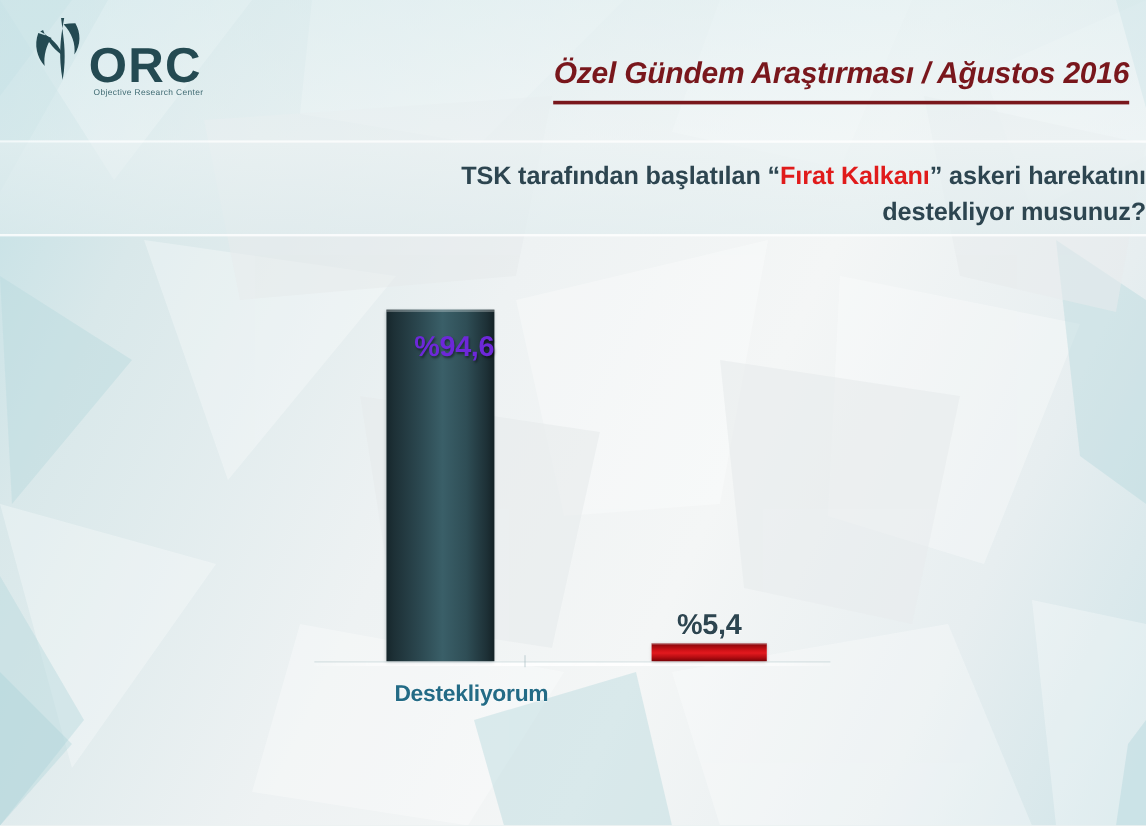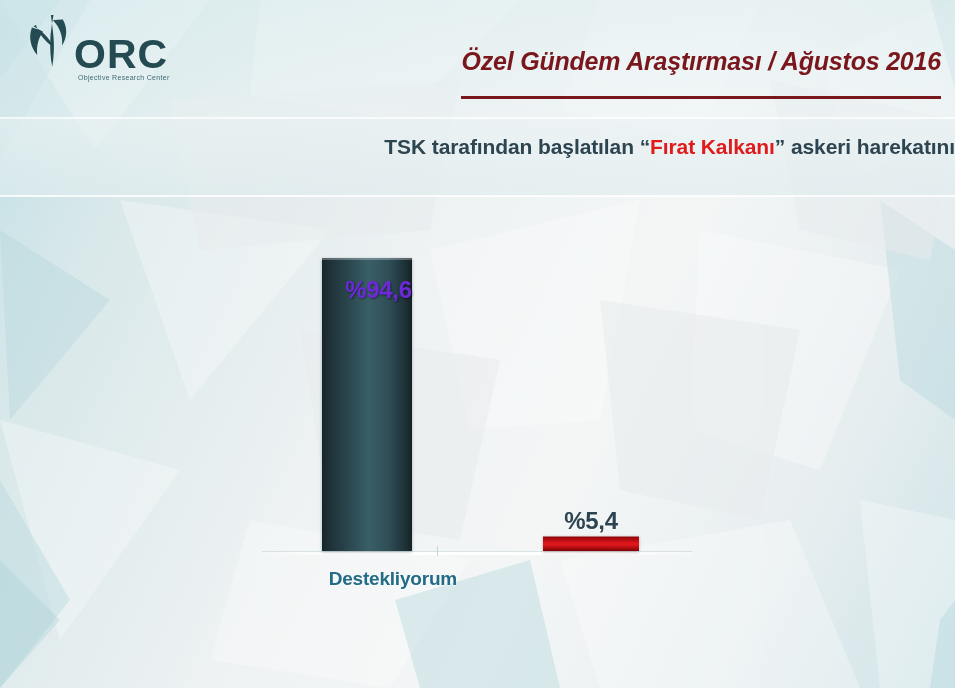--- a/index.html
+++ b/index.html
@@ -79,21 +79,21 @@
   .header-title {
     position: absolute;
     right: 14px; top: 47px;
     font-size: 25px;
     font-weight: bold;
     font-style: italic;
     color: #79171c;
     letter-spacing: -0.2px;
     white-space: nowrap;
     border-bottom: 3px solid #79171c;
-    padding-bottom: 20px;
+    padding-bottom: 8px;
   }
 
   
   .question {
     position: absolute;
     left: 0; top: 132px; width: 100%;
     text-align: right;
     font-size: 21px;
     font-weight: bold;
     color: #2d4550;
@@ -250,20 +250,21 @@
       </svg>
     </div>
     <div class="logo-text">ORC</div>
     <div class="logo-tagline">Objective Research Center</div>
   </div>
 
   <div class="header-title">Özel Gündem Araştırması / Ağustos 2016</div>
 
   <div class="question">
     <span>TSK tarafından başlatılan </span><span class="qm">“</span><span class="hl">Fırat Kalkanı</span><span class="qm">”</span><span> askeri harekatını</span><br>
+    <span>destekliyor musunuz?</span>
   </div>
 
   <div class="plot">
     <div class="baseline"></div>
     <div class="baseline-tick"></div>
 
     <div class="bar bar-1"></div>
     <div class="bar bar-2"></div>
 
     <div class="val val-1">%94,6</div>

